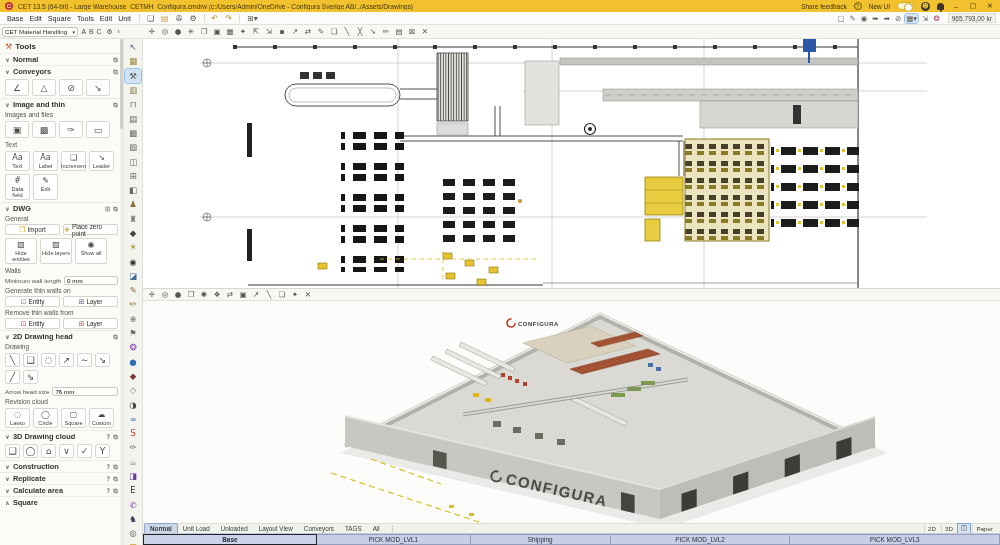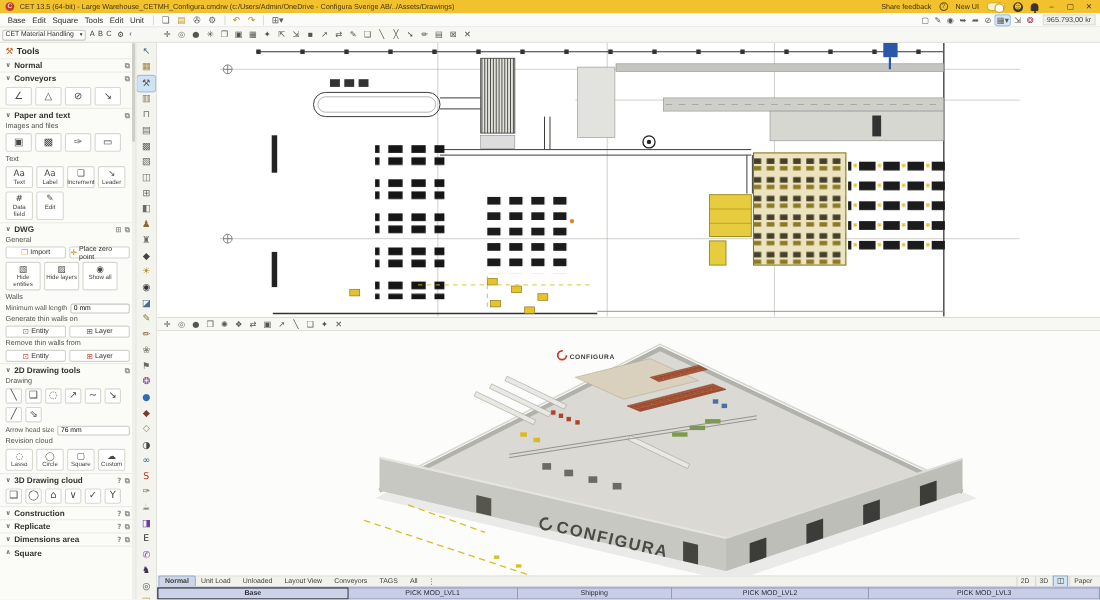--- a/index.html
+++ b/index.html
@@ -186,21 +186,21 @@
         </div>
         <div class="tgrid">
             <span class="toolbtn g">∠</span>
             <span class="toolbtn g">△</span>
             <span class="toolbtn g">⊘</span>
             <span class="toolbtn g">↘</span>
           </div>
 
         <div class="sec">
           <span class="chev g">∨</span>
-            <span>Paper and text</span>
+            <span>Image and thin</span>
           <span class="rt">
               <span class="rticon g">⧉</span>
             </span>
         </div>
         <div class="sublabel">Images and files</div>
         <div class="tgrid">
             <span class="toolbtn g">▣</span>
             <span class="toolbtn g">▩</span>
             <span class="toolbtn g">✑</span>
             <span class="toolbtn g">▭</span>
@@ -289,21 +289,21 @@
               <span>Entity</span>
             </span>
           <span class="wbtn">
               <span class="ic g" style="color:#c0564a">⊞</span>
               <span>Layer</span>
             </span>
         </div>
 
         <div class="sec">
           <span class="chev g">∨</span>
-            <span>2D Drawing tools</span>
+            <span>2D Drawing head</span>
           <span class="rt">
               <span class="rticon g">⧉</span>
             </span>
         </div>
         <div class="sublabel">Drawing</div>
         <div class="tgrid">
             <span class="toolbtn g" style="width:15px;height:14px">╲</span>
             <span class="toolbtn g" style="width:15px;height:14px">❑</span>
             <span class="toolbtn g" style="width:15px;height:14px">◌</span>
             <span class="toolbtn g" style="width:15px;height:14px">↗</span>
@@ -364,21 +364,21 @@
         <div class="sec">
           <span class="chev g">∨</span>
             <span>Replicate</span>
           <span class="rt">
               <span class="rticon g">?</span>
               <span class="rticon g">⧉</span>
             </span>
         </div>
         <div class="sec">
           <span class="chev g">∨</span>
-            <span>Dimensions area</span>
+            <span>Calculate area</span>
           <span class="rt">
               <span class="rticon g">?</span>
               <span class="rticon g">⧉</span>
             </span>
         </div>
         <div class="sec">
           <span class="chev g">∧</span>
             <span>Square</span>
         </div>
         <div class="sb-scroll">

